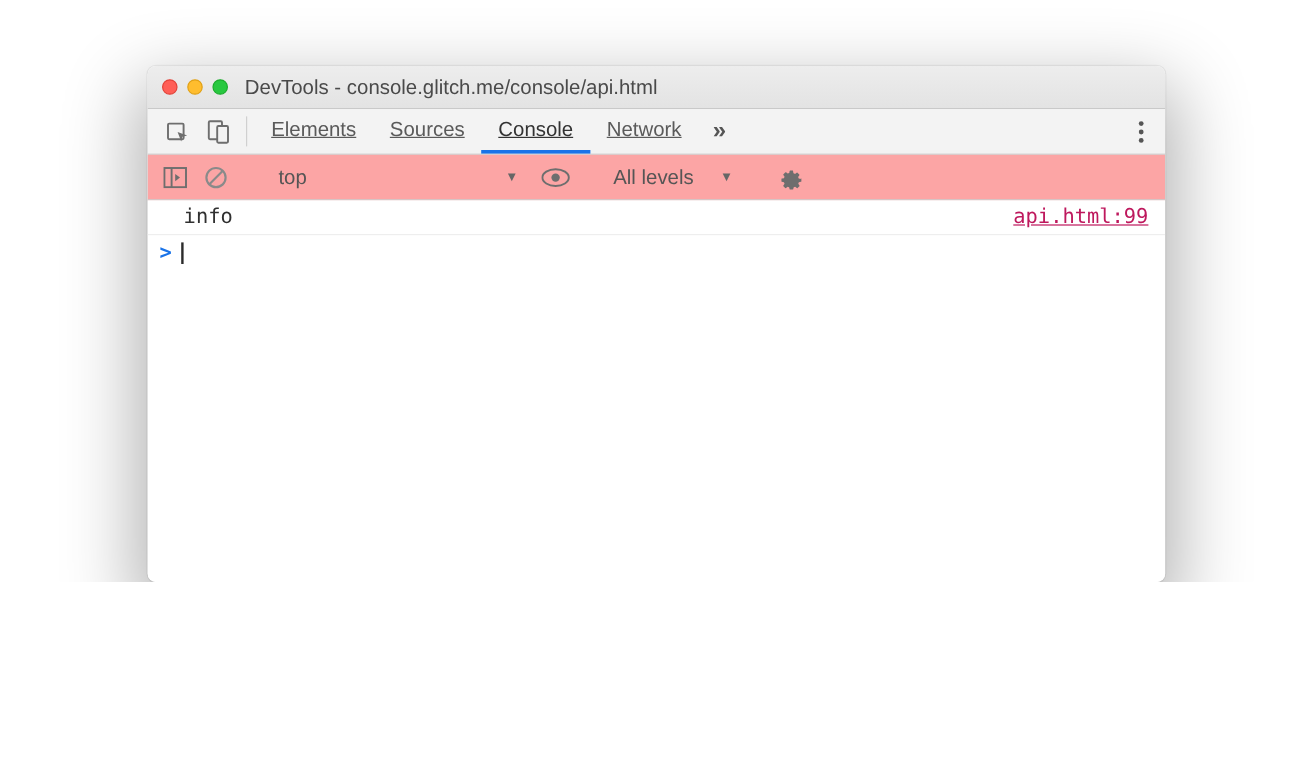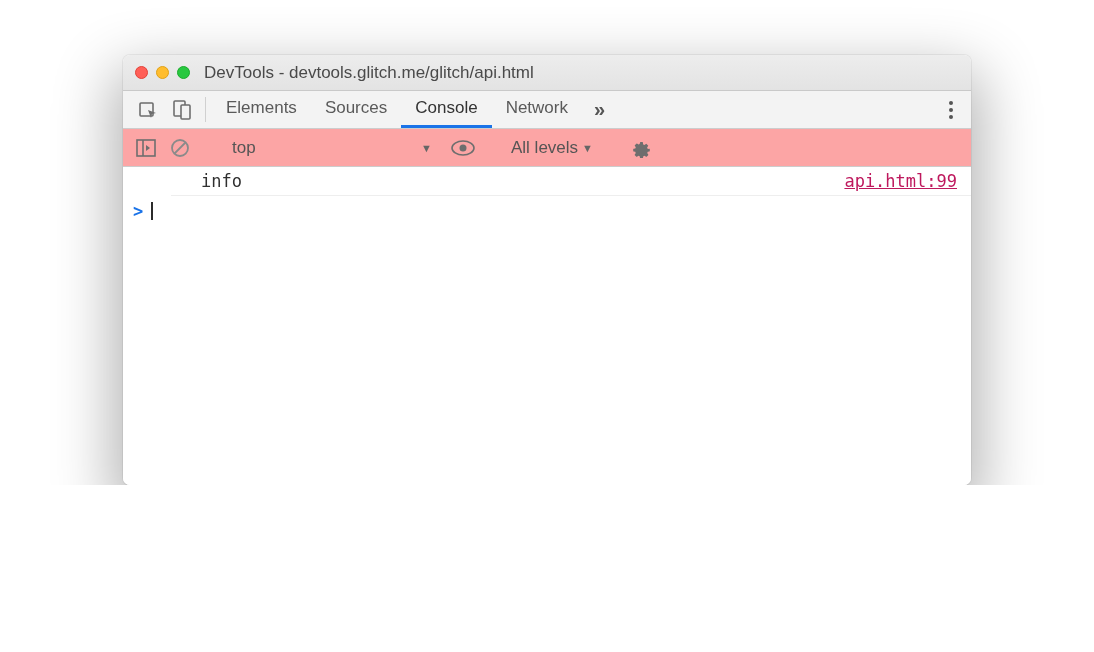--- a/index.html
+++ b/index.html
@@ -60,20 +60,21 @@
     }
     .tabs { display: flex; }
     .tab {
       display: flex;
       align-items: center;
       padding: 0 14px;
       color: #5a5a5a;
       font-size: 17px;
       cursor: pointer;
       border-bottom: 3px solid transparent;
+      text-decoration: underline;
     }
     .tab.active {
       color: #333;
       border-bottom: 3px solid #1a73e8;
     }
     .tabbar .spacer { flex: 1; }
     .chevrons {
       display: flex;
       align-items: center;
       color: #555;
@@ -127,42 +128,41 @@
       padding: 0 9px;
       font-size: 17px;
       color: #999;
       width: 110px;
       display: flex;
       align-items: center;
     }
     .levels {
       display: flex;
       align-items: center;
-      gap: 4px;
+      gap: 22px;
       font-size: 17px;
       color: #555;
       padding: 0 6px;
     }
     .tri {
       font-size: 11px;
       color: #666;
     }
     .console-body {
       flex: 1;
       background: #fff;
       font-family: Menlo, Monaco, Consolas, monospace;
       font-size: 17px;
       color: #303030;
     }
     .log-row {
       display: flex;
       align-items: center;
       padding: 4px 14px 4px 30px;
       border-bottom: 1px solid #eee;
-      margin-left: 48px;
     }
     .log-msg { flex: 1; }
     .log-src {
       color: #be185d;
       text-decoration: underline;
       font-family: Menlo, Monaco, Consolas, monospace;
     }
     .prompt-row {
       display: flex;
       align-items: center;
@@ -184,21 +184,21 @@
 </head>
 <body>
 
 <div class="window">
   <div class="titlebar">
     <div class="traffic-lights">
       <div class="tl red"></div>
       <div class="tl yellow"></div>
       <div class="tl green"></div>
     </div>
-    <div class="title">DevTools - devtools.glitch.me/glitch/api.html</div>
+    <div class="title">DevTools - console.glitch.me/console/api.html</div>
   </div>
 
   <div class="tabbar">
     <div class="toolbar-btn">
       <svg width="20" height="20" viewBox="0 0 20 20" fill="none" stroke="#6e6e6e" stroke-width="1.6">
         <rect x="2" y="3" width="13" height="13" rx="1"></rect>
         <path d="M10 10 L18 13 L14 14 L13 18 Z" fill="#6e6e6e" stroke="none"></path>
       </svg>
     </div>
     <div class="toolbar-btn">

